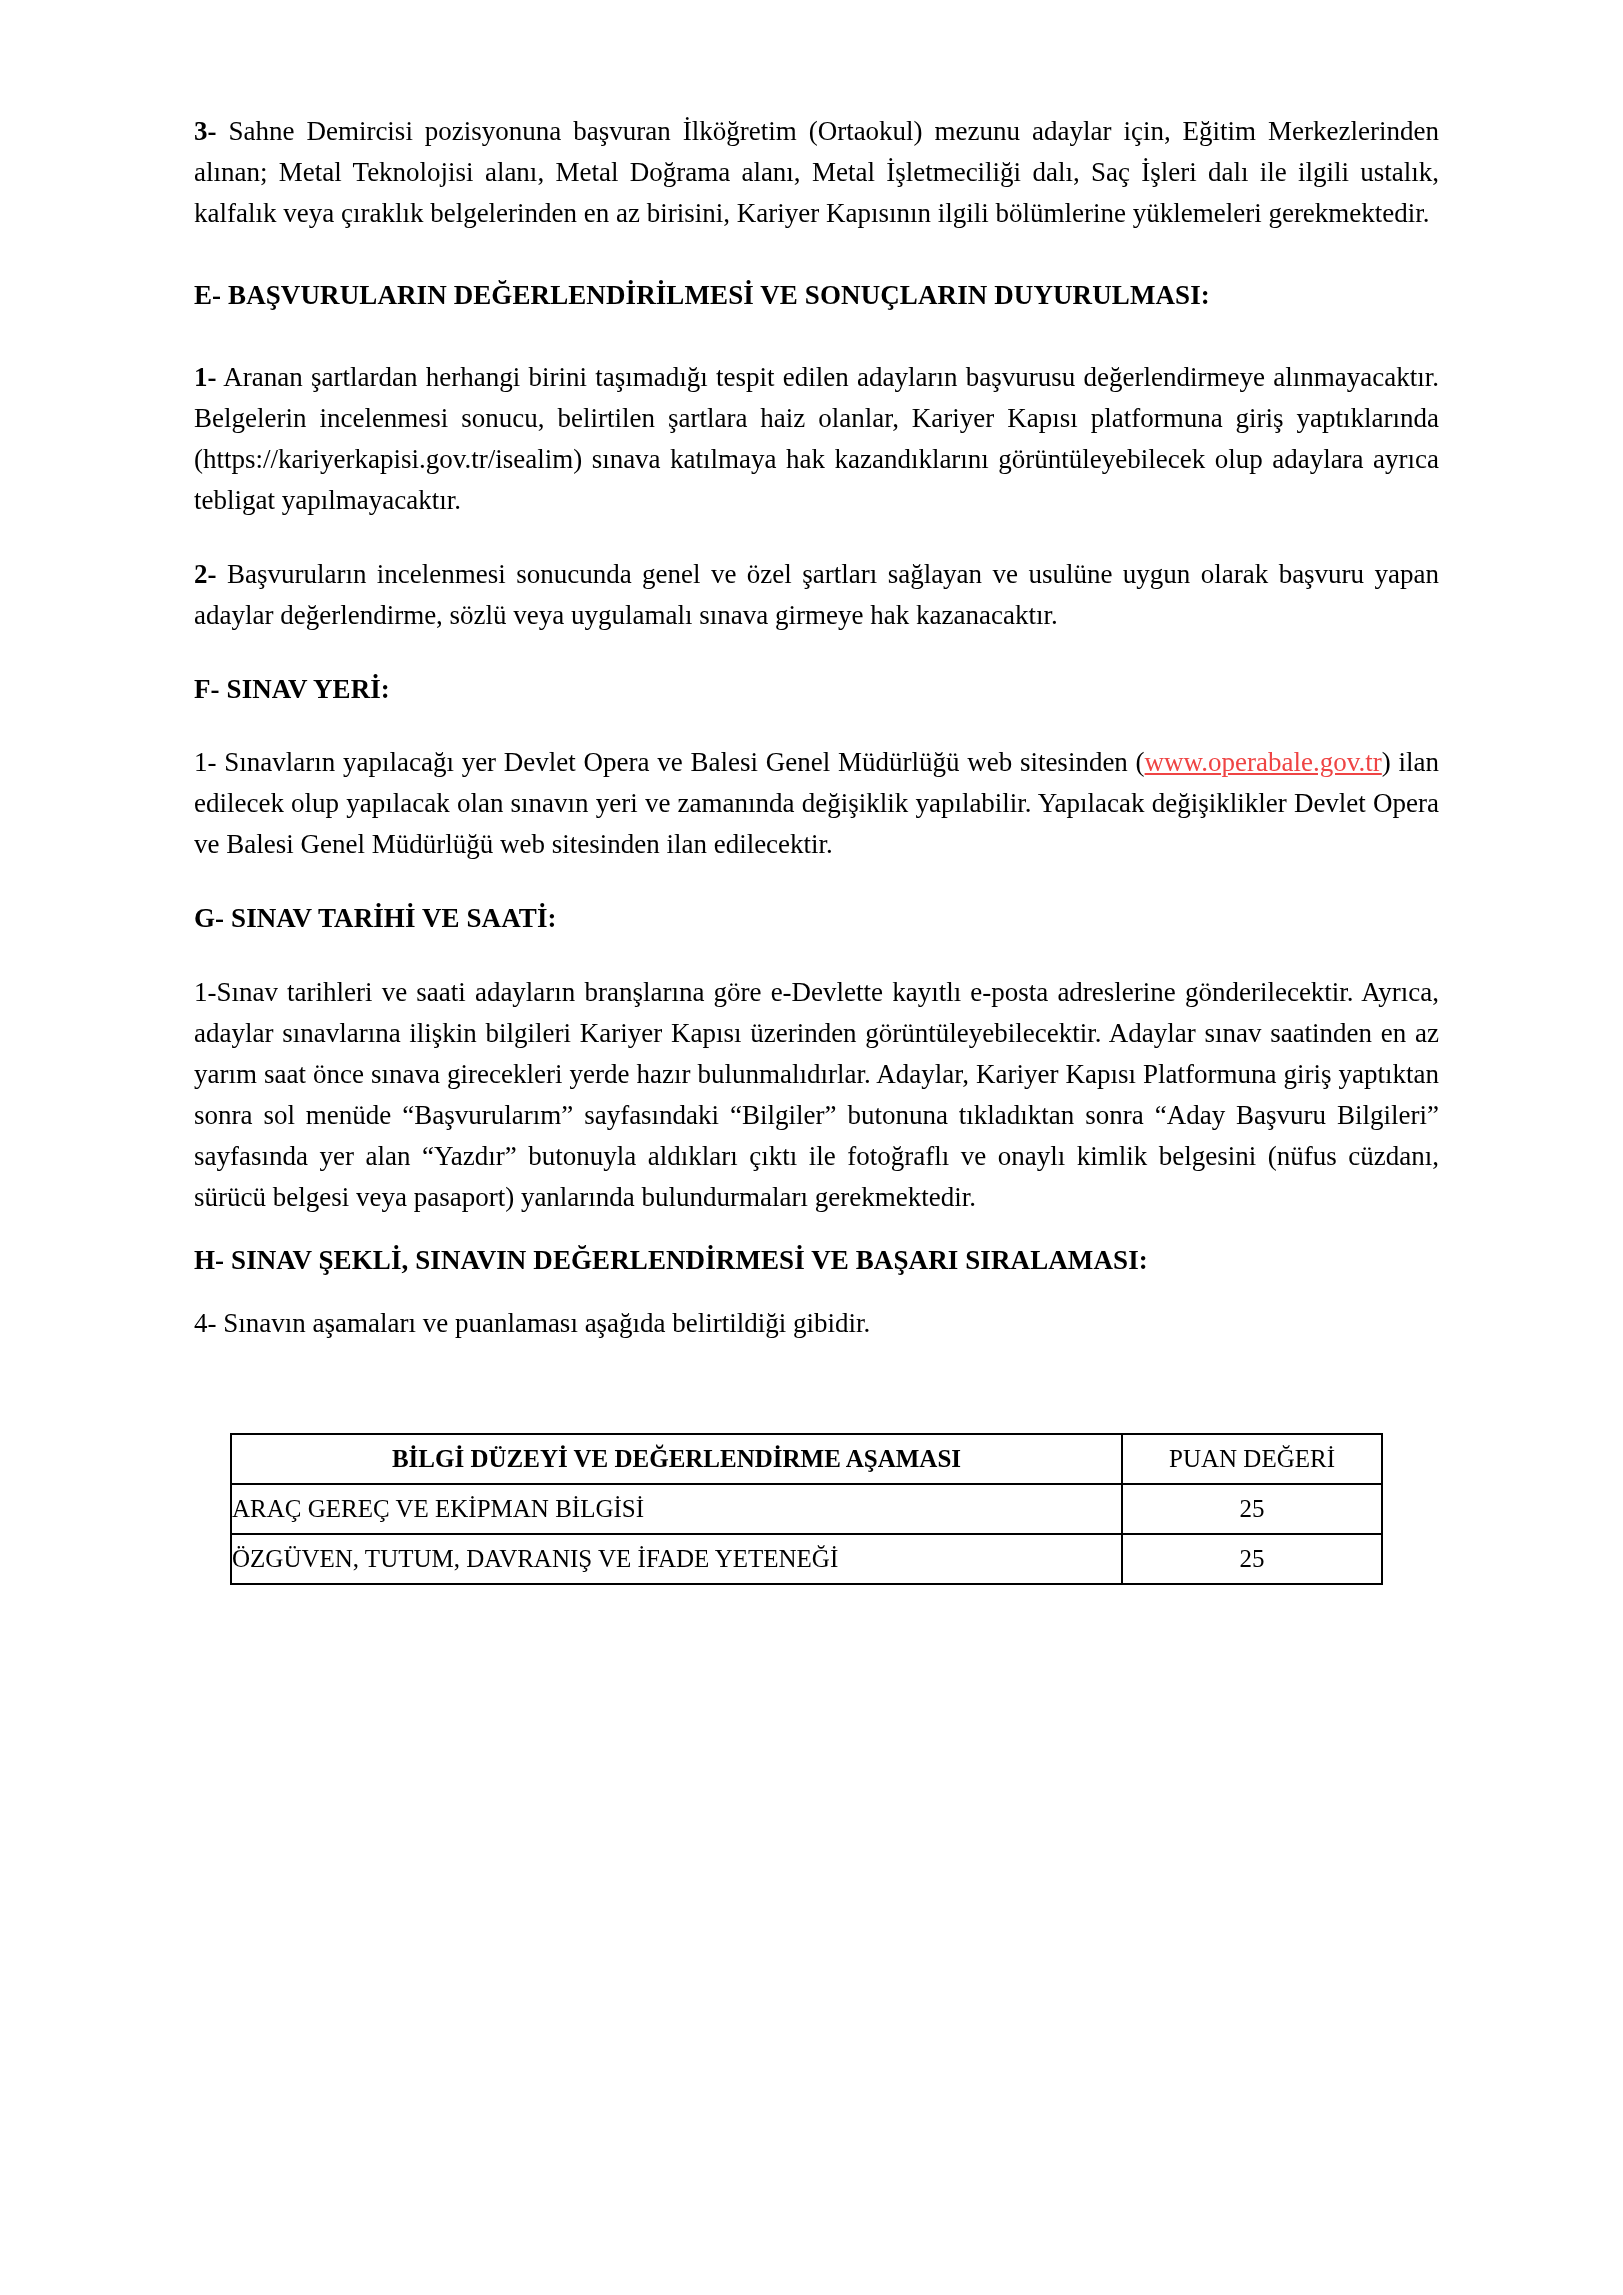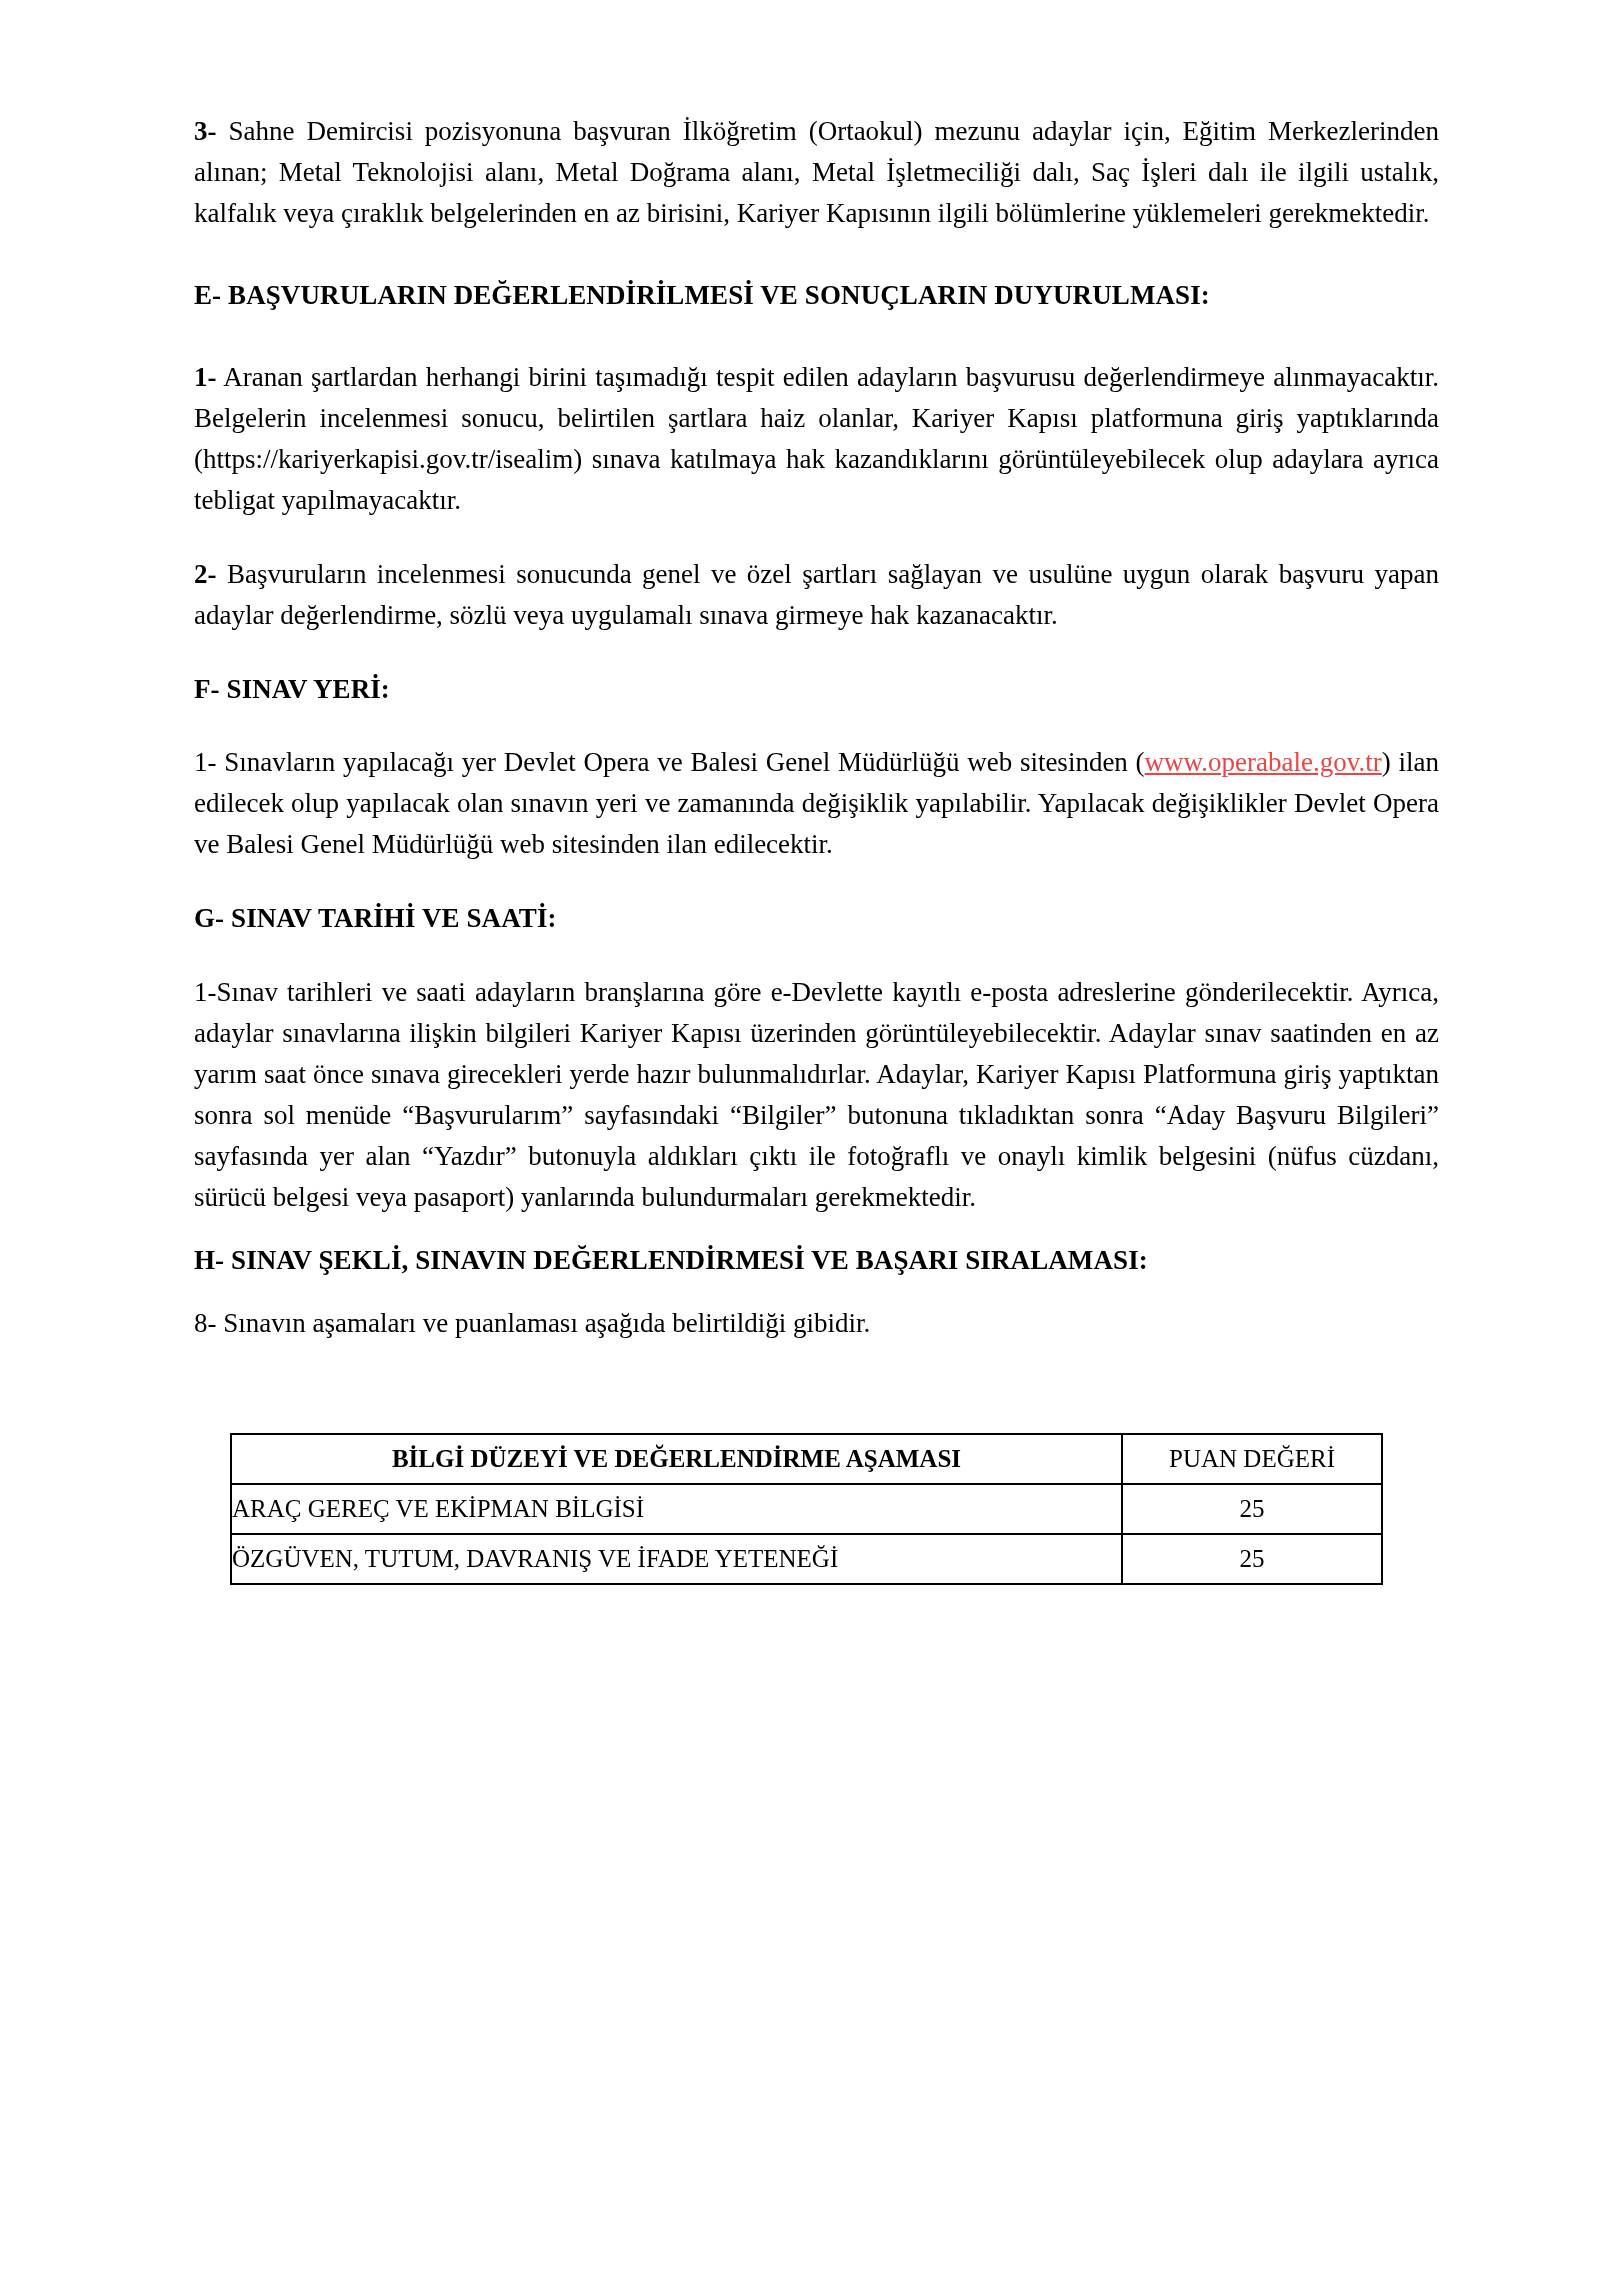--- a/index.html
+++ b/index.html
@@ -137,21 +137,21 @@
     <div class="spacer-md"></div>
 
     <p class="para">1-Sınav tarihleri ve saati adayların branşlarına göre e-Devlette kayıtlı e-posta adreslerine gönderilecektir. Ayrıca, adaylar sınavlarına ilişkin bilgileri Kariyer Kapısı üzerinden görüntüleyebilecektir. Adaylar sınav saatinden en az yarım saat önce sınava girecekleri yerde hazır bulunmalıdırlar. Adaylar, Kariyer Kapısı Platformuna giriş yaptıktan sonra sol menüde “Başvurularım” sayfasındaki “Bilgiler” butonuna tıkladıktan sonra “Aday Başvuru Bilgileri” sayfasında yer alan “Yazdır” butonuyla aldıkları çıktı ile fotoğraflı ve onaylı kimlik belgesini (nüfus cüzdanı, sürücü belgesi veya pasaport) yanlarında bulundurmaları gerekmektedir.</p>
 
     <div class="spacer-sm"></div>
 
     <h2 class="heading">H- SINAV ŞEKLİ, SINAVIN DEĞERLENDİRMESİ VE BAŞARI SIRALAMASI:</h2>
 
     <div class="spacer-sm"></div>
 
-    <p class="para tight">8- Sınavın aşamaları ve puanlaması aşağıda belirtildiği gibidir.</p>
+    <p class="para tight">4- Sınavın aşamaları ve puanlaması aşağıda belirtildiği gibidir.</p>
 
     <div class="score-table-wrap">
       <table class="score-table">
         <thead>
           <tr>
             <th class="col-stage">BİLGİ DÜZEYİ VE DEĞERLENDİRME AŞAMASI</th>
             <th class="col-score">PUAN DEĞERİ</th>
           </tr>
         </thead>
         <tbody>

